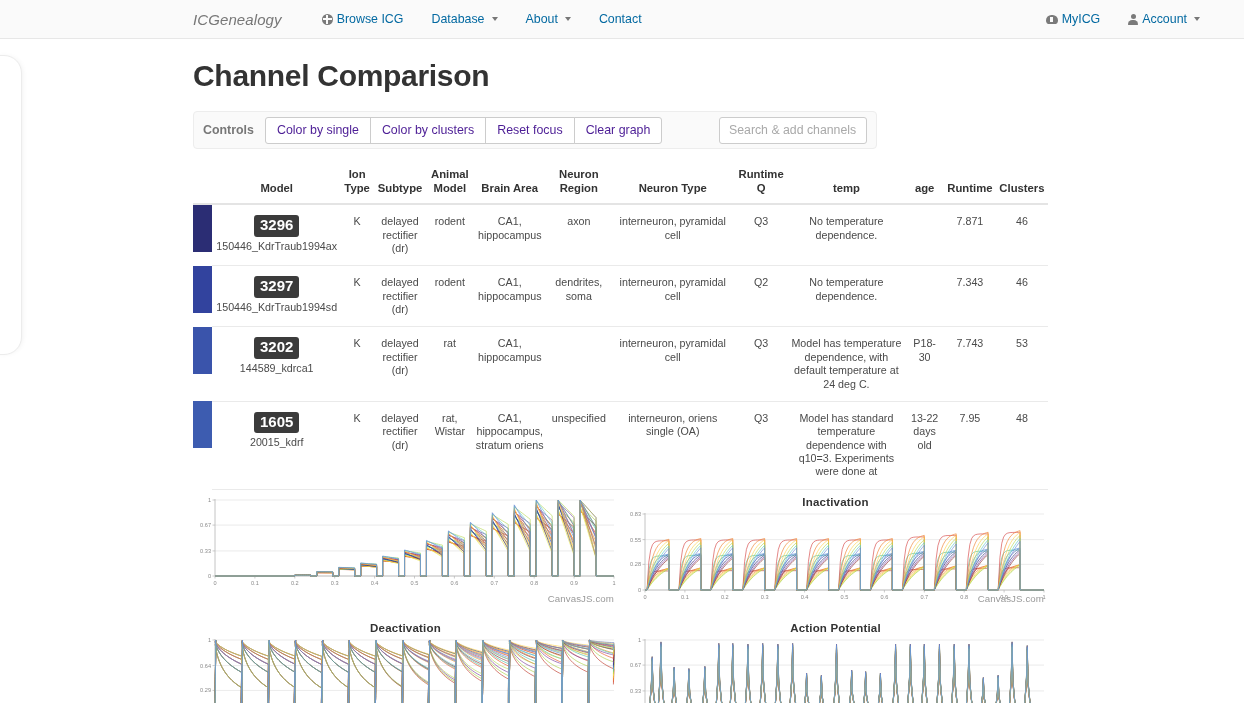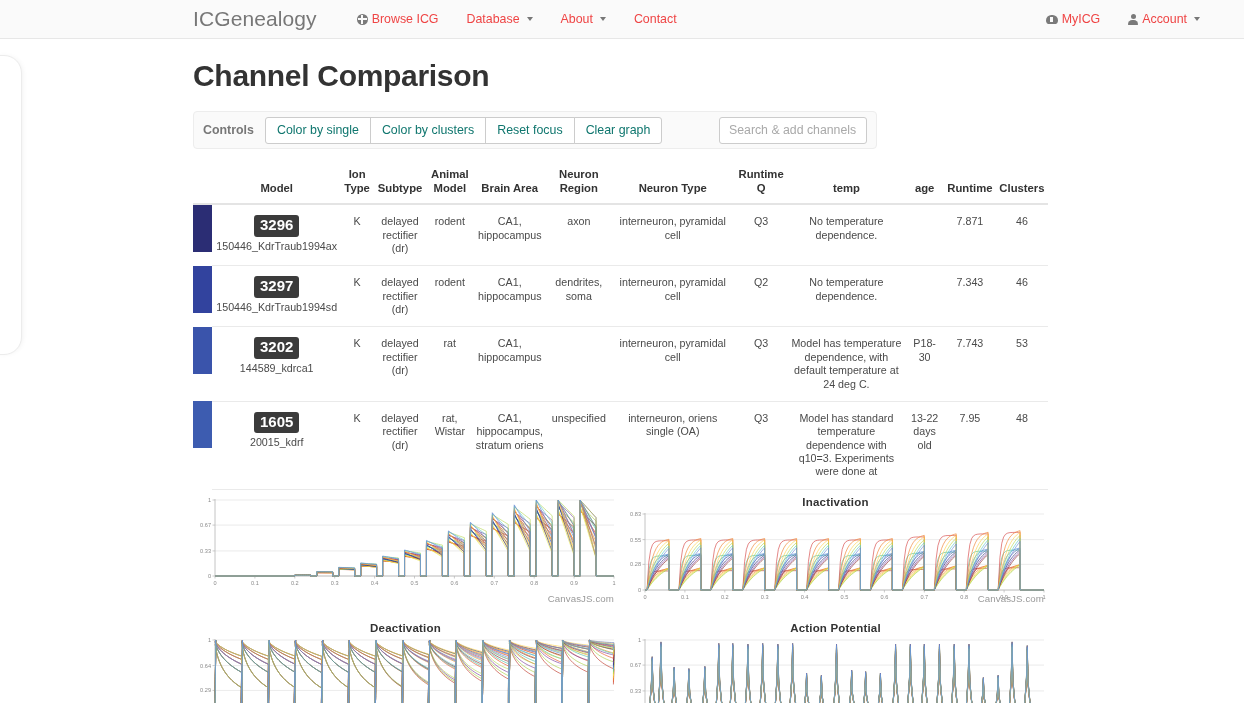--- a/index.html
+++ b/index.html
@@ -22,26 +22,27 @@
 
   
   .navbar {
     position:relative; z-index:2;
     height:39px; background:#fafafa;
     border-bottom:1px solid #e7e7e7;
     display:flex; align-items:center;
   }
   .nav-inner { width:1244px; display:flex; align-items:center; padding:0 0 0 193px; }
   .brand {
-    font-size:21px; color:#777; letter-spacing:.1px; margin-right:26px;
+    font-size:15px; color:#777; letter-spacing:.1px; margin-right:26px;
     text-decoration:none;
+    font-style:italic;
   }
   .nav-links { display:flex; align-items:center; gap:0; }
   .nav-link {
-    font-size:12.4px; color:#ef4444; text-decoration:none;
+    font-size:12.4px; color:#0369a1; text-decoration:none;
     padding:0 14px; display:flex; align-items:center; gap:4px; white-space:nowrap;
   }
   .nav-right { margin-left:auto; display:flex; align-items:center; padding-right:30px; }
   .caret {
     display:inline-block; width:0; height:0; margin-left:3px;
     border-left:3.5px solid transparent; border-right:3.5px solid transparent;
     border-top:4px solid #777;
   }
   .globe-ic { display:inline-block; width:11px; height:11px; border-radius:50%;
     background:#7a7a7a; position:relative; }
@@ -64,21 +65,21 @@
   
   .controls-bar {
     margin-top:18px; width:684px; height:38px;
     background:#fafafa; border:1px solid #ededed; border-radius:4px;
     display:flex; align-items:center; padding:0 9px;
   }
   .controls-label { font-size:12.4px; font-weight:bold; color:#777; margin-right:11px; }
   .btn-group { display:flex; }
   .btn {
     height:27px; background:#fff; border:1px solid #ccc;
-    font-size:12.4px; color:#0f766e; padding:0 11px;
+    font-size:12.4px; color:#4c1d95; padding:0 11px;
     display:flex; align-items:center; font-family:"Liberation Sans", sans-serif;
     margin-left:-1px; cursor:pointer;
   }
   .btn:first-child { margin-left:0; border-radius:3px 0 0 3px; }
   .btn:last-child { border-radius:0 3px 3px 0; }
   .search-box {
     margin-left:auto; width:148px; height:27px;
     border:1px solid #ccc; border-radius:3px; background:#fff;
     font-size:12.3px; color:#333; padding:0 9px; outline:none;
     font-family:"Liberation Sans", sans-serif;

